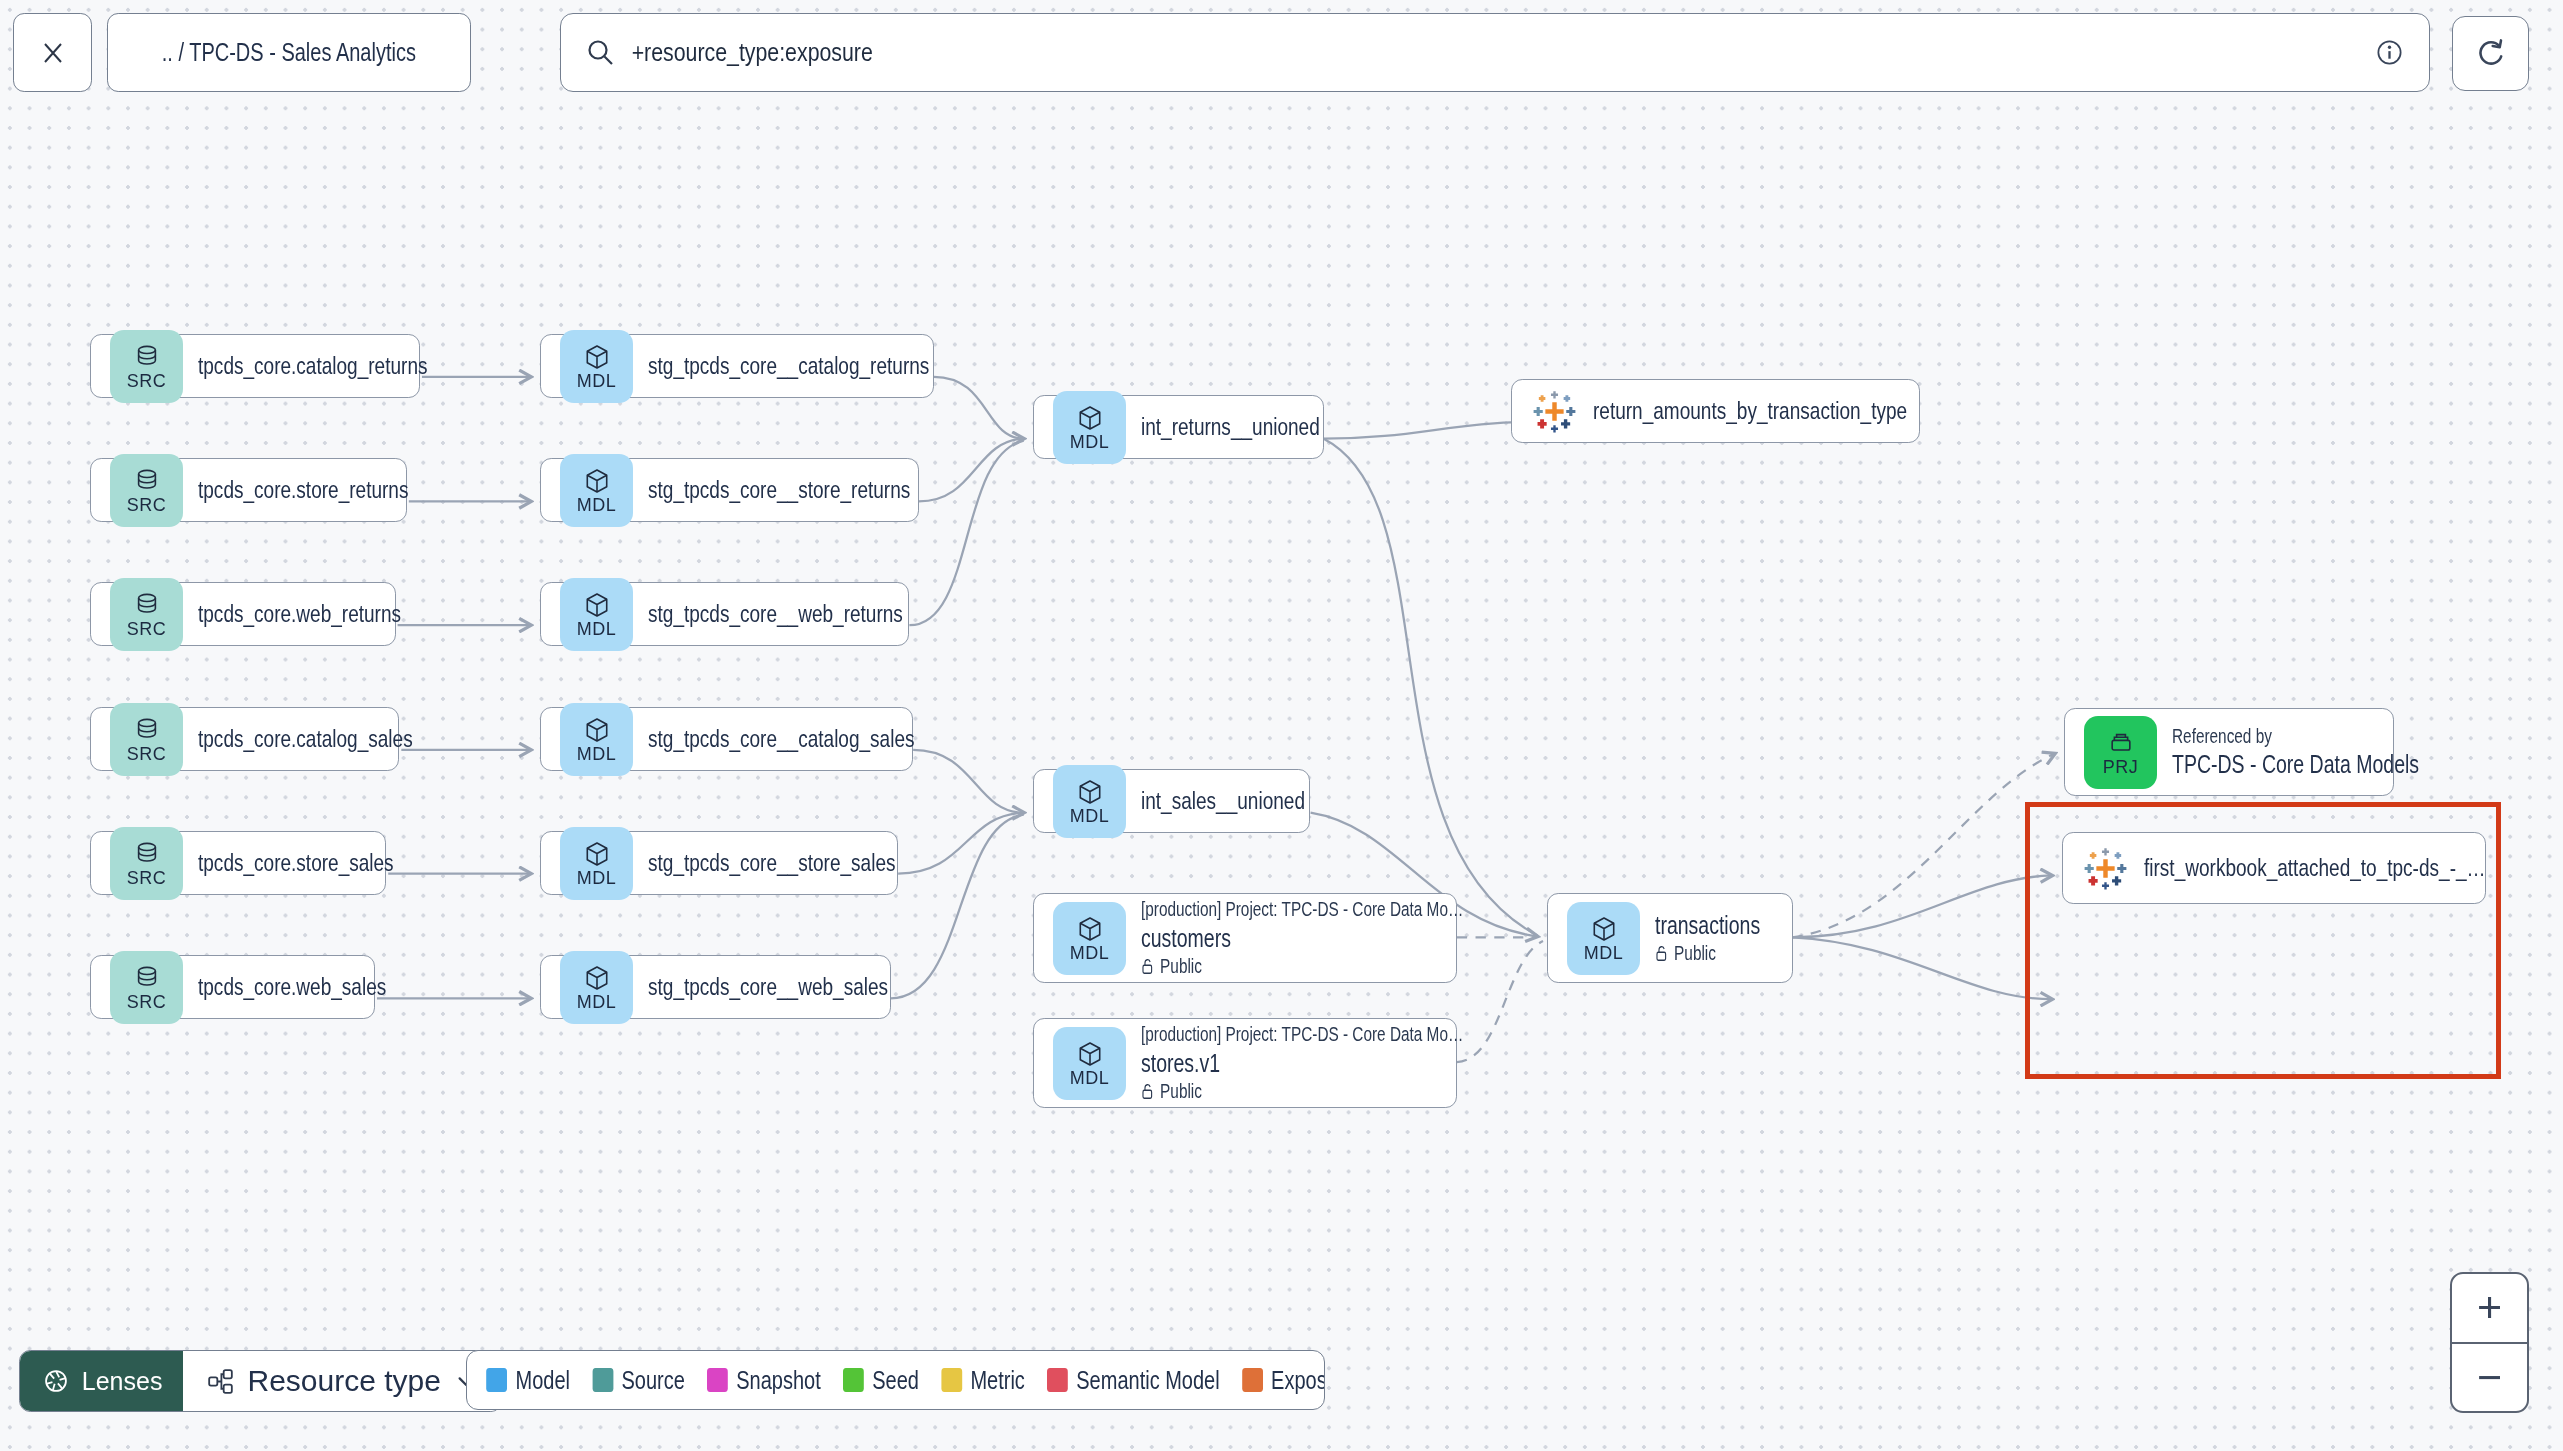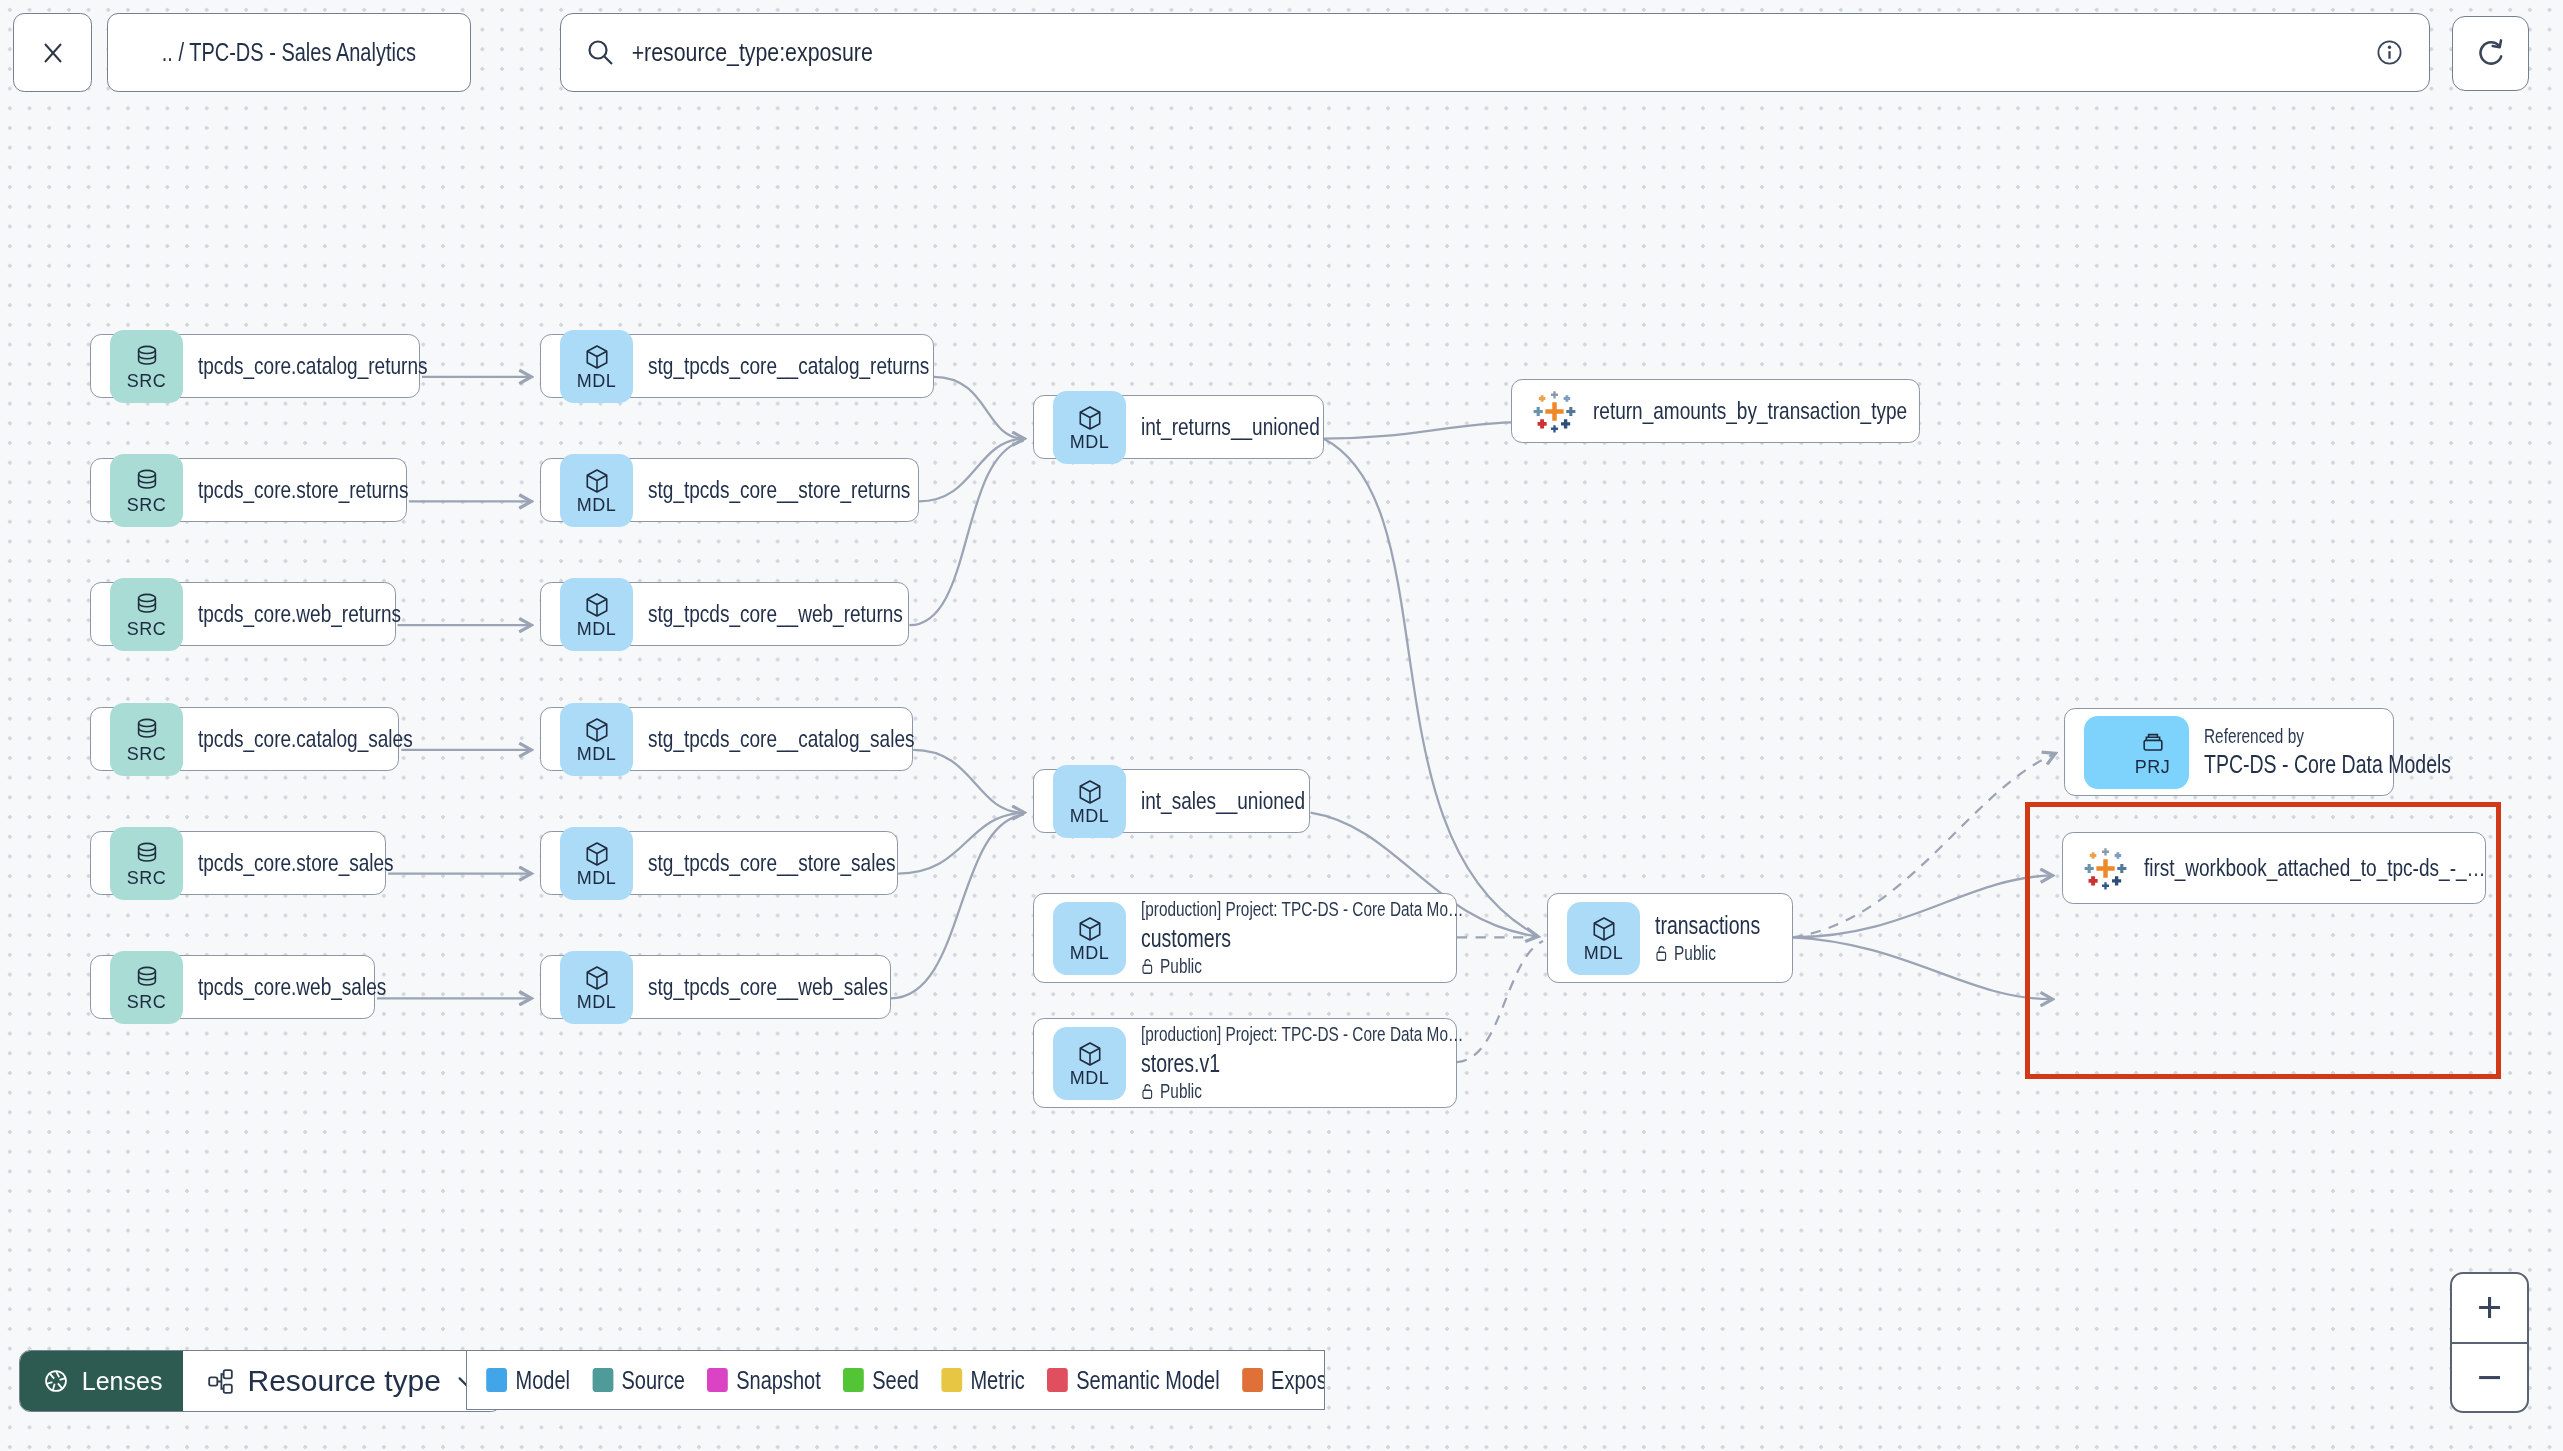--- a/index.html
+++ b/index.html
@@ -39,21 +39,21 @@
   
   #edges{position:absolute;left:0;top:0;z-index:1;}
   #edges path{fill:none;stroke:#9aa4b4;stroke-width:2.4px;}
   #edges path.dash{stroke-dasharray:11 9;}
   
   #filter-bar{position:absolute;left:19px;top:1350px;height:60px;background:#fff;
     border:1.9px solid #747f90;border-radius:11.2px;display:flex;align-items:stretch;overflow:hidden;z-index:3;}
   #lenses-btn{display:flex;align-items:center;gap:11.2px;padding:0 20.6px;color:#fff;font-size:25px;cursor:pointer;}
   #resource-type-btn{display:flex;align-items:center;gap:13px;padding:0 22.5px;font-size:30px;cursor:pointer;background:#fff;}
   #legend{position:absolute;left:466px;top:1350px;width:859px;height:60px;background:#fff;
-    border:1.9px solid #747f90;border-radius:0;display:flex;align-items:center;overflow:hidden;
+    border:1.9px solid #747f90;border-radius:12px;display:flex;align-items:center;overflow:hidden;
     box-sizing:border-box;z-index:3;}
   #legend .row{display:flex;align-items:center;gap:28px;padding-left:24.4px;
     transform:scaleX(0.8);transform-origin:0 50%;}
   .leg-item{display:flex;align-items:center;gap:10.3px;font-size:25px;white-space:nowrap;}
   .chip{width:26px;height:24.4px;border-radius:3.7px;flex:0 0 auto;}
   #zoom-ctl{position:absolute;left:2450px;top:1272px;width:79px;height:141px;background:#fff;
     border:2.3px solid #5a6372;border-radius:13px;box-sizing:border-box;display:flex;flex-direction:column;z-index:3;}
   #zoom-ctl .zbtn{flex:1;display:flex;align-items:center;justify-content:center;
     font-size:43px;font-weight:300;color:#39455a;cursor:pointer;}
   #zoom-ctl .zbtn:first-child{border-bottom:2.3px solid #5a6372;}
@@ -387,21 +387,21 @@
               <rect x="3" y="9.5" width="13" height="9.5" rx="2"></rect>
               <path d="M6 9.5 V7 a4 4 0 0 1 7.8 -1.3"></path>
             </g>
           </svg>
         <span>Public</span>
       </span>
     </div>
   </div>
 
   <div class="node" style="left:2064px;top:708px;width:330px;height:88px">
-    <div class="nicon" style="background: #7dd3fc; padding-left: 32px;">
+    <div class="nicon" style="background: #22c55e;">
       <svg width="30" height="30" viewBox="0 0 34 34">
           <g fill="none" stroke="#1f2b3e" stroke-width="1.8">
             <rect x="7" y="14" width="20" height="11" rx="2"></rect>
             <path d="M9.5 14 v-3.5 h15 V14"></path>
             <path d="M12 10.5 v-3 h10 v3"></path>
           </g>
         </svg>
       <span class="badge">PRJ</span>
     </div>
     <div class="ntext">

